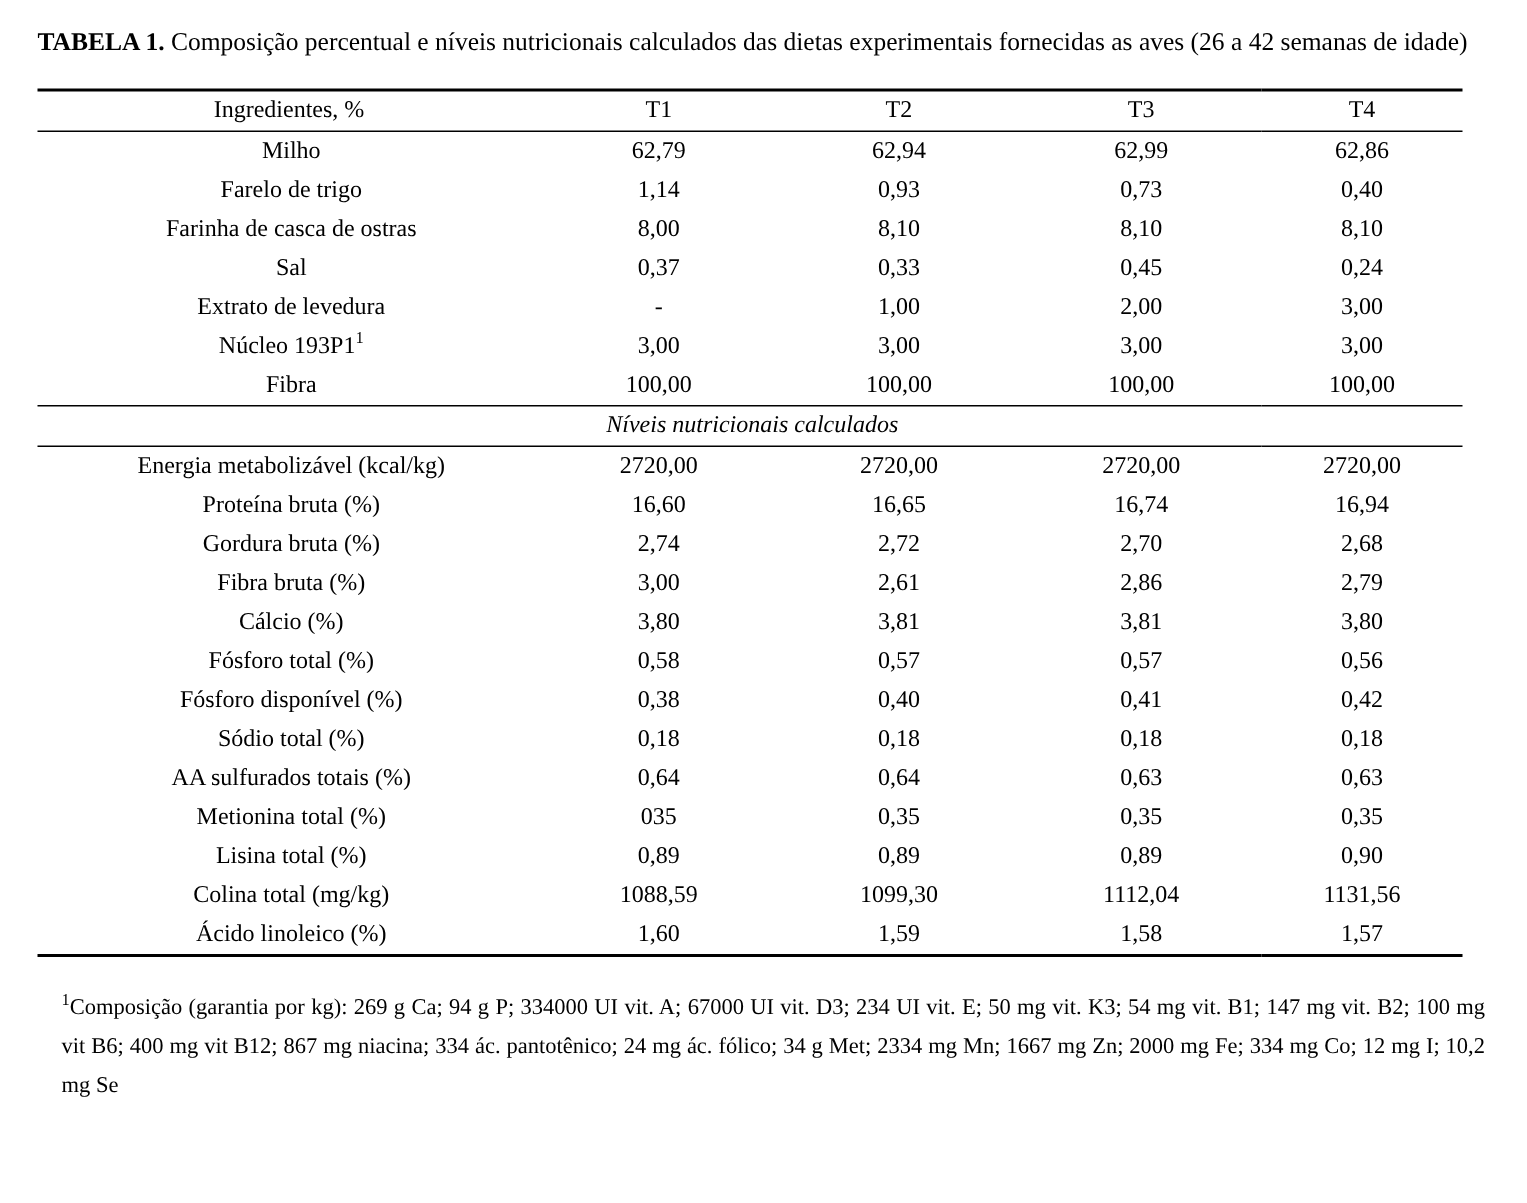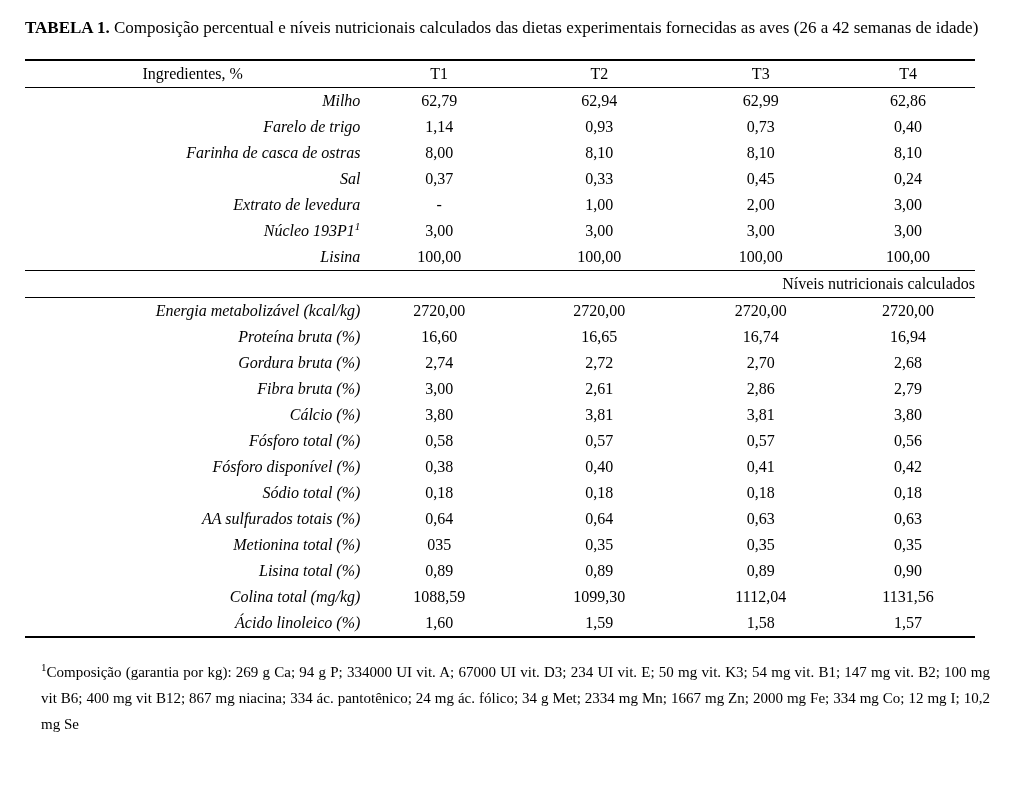--- a/index.html
+++ b/index.html
@@ -16,25 +16,25 @@
   table {
     width: 950px;
     border-collapse: collapse;
     border-top: 2px solid #000;
     border-bottom: 2px solid #000;
     font-size: 16px;
   }
   th, td { font-weight: normal; padding: 0; height: 26px; vertical-align: middle; }
   thead tr { border-bottom: 1.5px solid #000; }
   th { text-align: center; }
-  td.label { text-align: right; padding-left: 3px; font-style: italic; }
+  td.label { text-align: center; padding-left: 3px; }
   td.val { text-align: center; }
   tbody.ing { border-bottom: 1.5px solid #000; }
   tr.section { border-bottom: 1.5px solid #000; }
-  tr.section td { text-align: right; padding-left: 3px; }
+  tr.section td { text-align: center; padding-left: 3px; font-style: italic; }
   sup { font-size: 11px; line-height: 0; }
 
   .footnote {
     font-size: 15px; line-height: 26px;
     margin: 21px 0 0 16px;
     text-align: justify;
   }
 </style>
 </head>
 <body>
@@ -97,21 +97,21 @@
           <td class="val">3,00</td>
         </tr>
         <tr>
           <td class="label">Núcleo 193P1<sup>1</sup></td>
           <td class="val">3,00</td>
           <td class="val">3,00</td>
           <td class="val">3,00</td>
           <td class="val">3,00</td>
         </tr>
         <tr>
-          <td class="label">Lisina</td>
+          <td class="label">Fibra</td>
           <td class="val">100,00</td>
           <td class="val">100,00</td>
           <td class="val">100,00</td>
           <td class="val">100,00</td>
         </tr>
       </tbody>
     <tbody>
       <tr class="section">
         <td colspan="5">Níveis nutricionais calculados</td>
       </tr>

